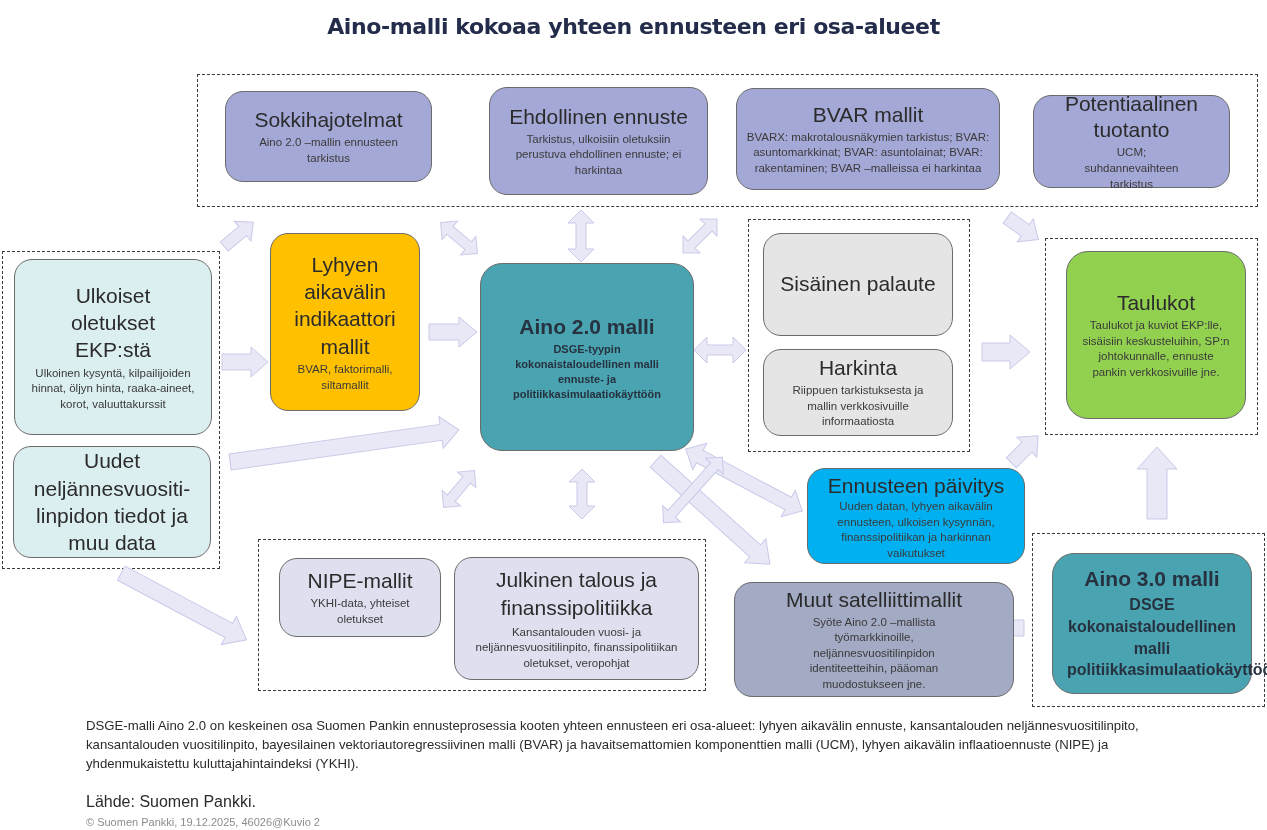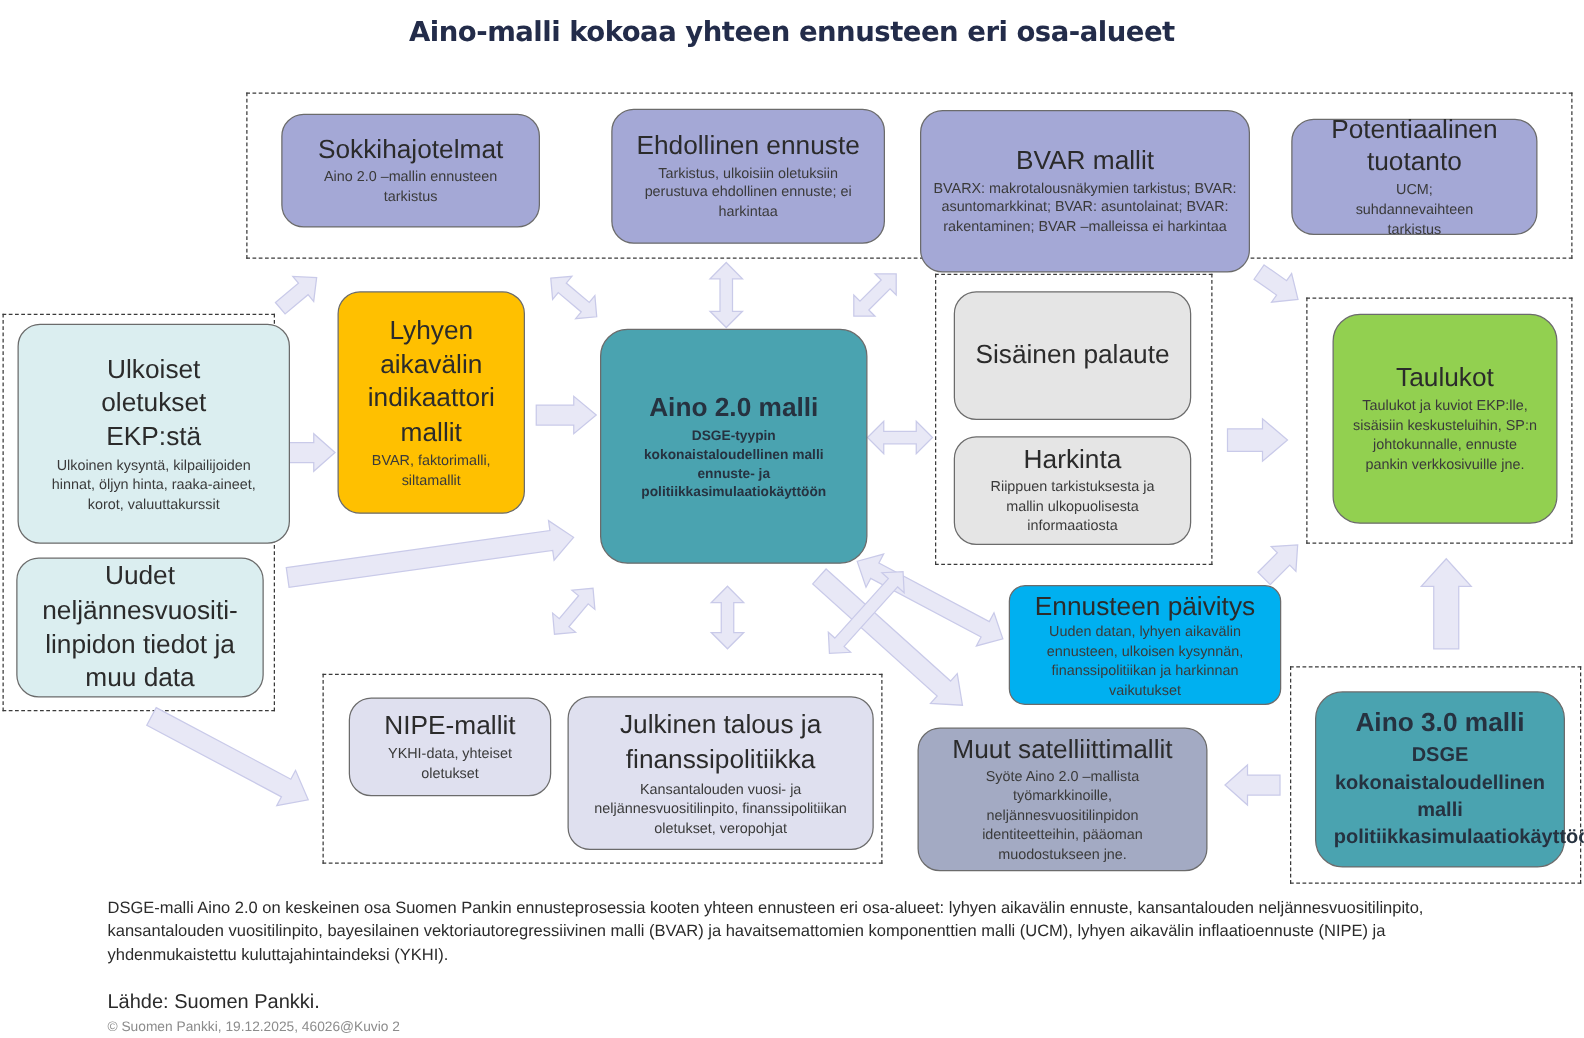--- a/index.html
+++ b/index.html
@@ -137,30 +137,30 @@
 </svg>
 
 <div class="box purple" style="left:225px; top:91px; width:207px; height:91px;">
   <div class="h">Sokkihajotelmat</div>
   <div class="s" style="width:140px;">Aino 2.0 –mallin ennusteen tarkistus</div>
 </div>
 <div class="box purple" style="left:489px; top:87px; width:219px; height:108px;">
   <div class="h">Ehdollinen ennuste</div>
   <div class="s" style="width:185px;">Tarkistus, ulkoisiin oletuksiin perustuva ehdollinen ennuste; ei harkintaa</div>
 </div>
-<div class="box purple" style="left:736px; top:88px; width:264px; height:130px;">
+<div class="box purple" style="left:736px; top:88px; width:264px; height:102px;">
   <div class="h">BVAR mallit</div>
   <div class="s" style="width:250px;">BVARX: makrotalousnäkymien tarkistus; BVAR: asuntomarkkinat; BVAR: asuntolainat; BVAR: rakentaminen; BVAR –malleissa ei harkintaa</div>
 </div>
 <div class="box purple" style="left:1033px; top:95px; width:197px; height:93px;">
   <div class="h" style="width:160px;">Potentiaalinen tuotanto</div>
   <div class="s" style="width:120px;">UCM; suhdannevaihteen tarkistus</div>
 </div>
 
-<div class="box lightblue" style="left:14px; top:259px; width:218px; height:176px;">
+<div class="box lightblue" style="left:14px; top:259px; width:198px; height:176px;">
   <div class="h xl" style="width:110px;">Ulkoiset oletukset EKP:stä</div>
   <div class="s" style="width:165px;">Ulkoinen kysyntä, kilpailijoiden hinnat, öljyn hinta, raaka-aineet, korot, valuuttakurssit</div>
 </div>
 <div class="box lightblue" style="left:13px; top:446px; width:198px; height:112px;">
   <div class="h xl" style="width:180px; font-size:21px; line-height:1.3;">Uudet neljännesvuositi-linpidon tiedot ja muu data</div>
 </div>
 
 <div class="box yellow" style="left:270px; top:233px; width:150px; height:178px;">
   <div class="h xl" style="width:130px;">Lyhyen aikavälin indikaattori mallit</div>
   <div class="s" style="width:120px;">BVAR, faktorimalli, siltamallit</div>
@@ -169,43 +169,43 @@
 <div class="box teal bold" style="left:480px; top:263px; width:214px; height:188px; border-radius:22px; justify-content:flex-start; padding-top:50px;">
   <div class="h" style="color:#263240;">Aino 2.0 malli</div>
   <div class="s" style="width:170px; color:#263240; font-size:11px;">DSGE-tyypin kokonaistaloudellinen malli ennuste- ja politiikkasimulaatiokäyttöön</div>
 </div>
 
 <div class="box grey" style="left:763px; top:233px; width:190px; height:103px;">
   <div class="h">Sisäinen palaute</div>
 </div>
 <div class="box grey" style="left:763px; top:349px; width:190px; height:87px;">
   <div class="h">Harkinta</div>
-  <div class="s" style="width:150px;">Riippuen tarkistuksesta ja mallin ulkopuolisesta informaatiosta</div>
+  <div class="s" style="width:150px;">Riippuen tarkistuksesta ja mallin verkkosivuille informaatiosta</div>
 </div>
 
 <div class="box green" style="left:1066px; top:251px; width:180px; height:168px; border-radius:22px;">
   <div class="h">Taulukot</div>
   <div class="s" style="width:150px;">Taulukot ja kuviot EKP:lle, sisäisiin keskusteluihin, SP:n  johtokunnalle, ennuste pankin verkkosivuille jne.</div>
 </div>
 
-<div class="box cyan" style="left:807px; top:468px; width:218px; height:96px; justify-content:space-between; padding-top:4px;border-radius:13px;">
+<div class="box cyan" style="left:807px; top:468px; width:218px; height:96px; justify-content:space-between; padding-top:4px;">
   <div class="h">Ennusteen päivitys</div>
   <div class="s" style="width:180px; margin-top:0;">Uuden datan, lyhyen aikavälin ennusteen, ulkoisen kysynnän, finanssipolitiikan ja harkinnan vaikutukset</div>
 </div>
 
 <div class="box lilac" style="left:279px; top:558px; width:162px; height:79px;">
   <div class="h">NIPE-mallit</div>
   <div class="s" style="width:120px;">YKHI-data, yhteiset oletukset</div>
 </div>
 <div class="box lilac" style="left:454px; top:557px; width:245px; height:123px;">
   <div class="h" style="width:200px; line-height:1.35;">Julkinen talous ja finanssipolitiikka</div>
   <div class="s" style="width:215px;">Kansantalouden vuosi- ja neljännesvuositilinpito, finanssipolitiikan oletukset, veropohjat</div>
 </div>
 
-<div class="box slate" style="left:734px; top:582px; width:232px; height:115px;">
+<div class="box slate" style="left:734px; top:582px; width:280px; height:115px;">
   <div class="h">Muut satelliittimallit</div>
   <div class="s" style="width:160px;">Syöte Aino 2.0 –mallista työmarkkinoille, neljännesvuositilinpidon identiteetteihin, pääoman muodostukseen jne.</div>
 </div>
 
 <div class="box teal bold" style="left:1052px; top:553px; width:200px; height:141px; border-radius:22px;">
   <div class="h" style="color:#263240;">Aino 3.0 malli</div>
   <div class="s" style="width:170px; color:#263240; font-size:16px;">DSGE kokonaistaloudellinen malli politiikkasimulaatiokäyttöön</div>
 </div>
 
 <div class="caption">DSGE-malli Aino 2.0 on keskeinen osa Suomen Pankin ennusteprosessia kooten yhteen ennusteen eri osa-alueet: lyhyen aikavälin ennuste, kansantalouden neljännesvuositilinpito, kansantalouden vuositilinpito, bayesilainen vektoriautoregressiivinen malli (BVAR) ja havaitsemattomien komponenttien malli (UCM), lyhyen aikavälin inflaatioennuste (NIPE) ja yhdenmukaistettu kuluttajahintaindeksi (YKHI).</div>

